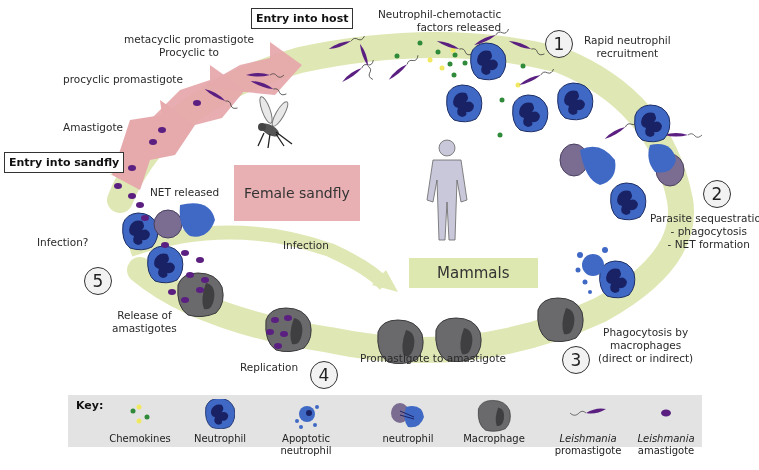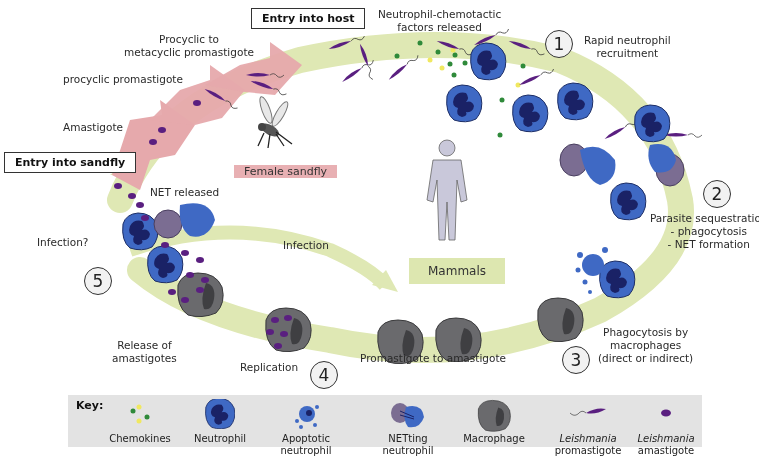--- a/index.html
+++ b/index.html
@@ -2,23 +2,23 @@
 <html><head>
   <meta charset="utf-8">
   <style>
     html, body { margin: 0; padding: 0; background: #ffffff; }
     body { width: 759px; height: 470px; position: relative; overflow: hidden;
            font-family: "DejaVu Sans", "Liberation Sans", sans-serif; color: #222; }
     svg.main { position: absolute; left: 0; top: 0; }
     .lbl { position: absolute; font-size: 10.5px; line-height: 13px; text-align: center; color: #2a2a2a; white-space: nowrap; }
     .lbl.left { text-align: left; }
     .boxlbl { position: absolute; font-size: 11px; font-weight: bold; border: 1.2px solid #333; background: #fff;
-              padding: 3px 10px; white-space: nowrap; color: #111; }
-    .pinklbl { position: absolute; background: #e8b0b3; font-size: 11px; padding: 0 10px; color: #333; white-space: nowrap; }
-    .greenlbl { position: absolute; background: #dde7b0; font-size: 12px; padding: 6px 19px; color: #333; white-space: nowrap; }
+              padding: 3px 4px; white-space: nowrap; color: #111; }
+    .pinklbl { position: absolute; background: #e8b0b3; font-size: 14px; padding: 20px 10px; color: #333; white-space: nowrap; }
+    .greenlbl { position: absolute; background: #dde7b0; font-size: 15px; padding: 6px 28px; color: #333; white-space: nowrap; }
     .num { position: absolute; width: 26px; height: 26px; border-radius: 50%; border: 1.4px solid #333; background: #f2f2f2;
            font-size: 17px; line-height: 26px; text-align: center; color: #222; }
     .key { position: absolute; left: 68px; top: 395px; width: 634px; height: 52px; background: #e3e3e3; }
     .key-title { position: absolute; left: 8px; top: 4px; font-weight: bold; font-size: 11px; color: #111; }
     .key-item { position: absolute; top: 0; height: 68px; text-align: center; }
     .key-item .klabel { position: absolute; left: -40px; right: -40px; top: 38px; font-size: 10px; line-height: 12px; color: #222; }
     .key-item .klabel i { font-style: italic; }
     .key-item svg { position: absolute; top: 4px; left: 50%; transform: translateX(-50%); }
   </style>
 </head>
@@ -160,39 +160,39 @@
   <g transform="translate(447,190)" fill="#c9c8da" stroke="#666" stroke-width="0.8">
     <circle cx="0" cy="-42" r="8"></circle>
     <path d="M-14,-30 L14,-30 L20,10 L14,12 L10,-10 L8,50 L2,50 L0,12 L-2,50 L-8,50 L-10,-10 L-14,12 L-20,10 Z"></path>
   </g>
 </svg>
 
 <div class="boxlbl" style="left:251px; top:8px;">Entry into host</div>
 <div class="boxlbl" style="left:4px; top:152px;">Entry into sandfly</div>
 
 <div class="lbl" style="left:124px; top:33px;">
+  <div>metacyclic promastigote</div>
   <div>Procyclic to</div>
-  <div>metacyclic promastigote</div>
 </div>
 <div class="lbl" style="left:63px; top:73px;">
   <div>procyclic promastigote</div>
 </div>
 <div class="lbl" style="left:63px; top:121px;">Amastigote</div>
 
 <div class="pinklbl" style="left:234px; top:165px;">Female sandfly</div>
 <div class="greenlbl" style="left:409px; top:258px;">Mammals</div>
 
-<div class="lbl" style="left:378px; top:8px;">
+<div class="lbl" style="left:378px; top:8px;text-align:right;">
   <div>Neutrophil-chemotactic</div>
   <div>factors released</div>
 </div>
 <div class="lbl left" style="left:150px; top:186px;">NET released</div>
 <div class="lbl left" style="left:37px; top:236px;">Infection?</div>
 <div class="lbl left" style="left:283px; top:239px;">Infection</div>
-<div class="lbl" style="left:112px; top:309px;margin-top:30px;">
+<div class="lbl" style="left:112px; top:309px;">
   <div>Release of</div>
   <div>amastigotes</div>
 </div>
 <div class="lbl left" style="left:240px; top:361px;">Replication</div>
 
 <div class="num" style="left:545px; top:30px;">1</div>
 <div class="lbl" style="left:584px; top:34px;">
   <div>Rapid neutrophil</div>
   <div>recruitment</div>
 </div>
@@ -255,21 +255,20 @@
     </div>
   </div>
 
   <div class="key-item" style="left:310px; width:60px;">
     <svg width="40" height="34">
       <ellipse cx="12" cy="14" rx="9" ry="10" fill="#7b6d92"></ellipse>
       <path d="M18,8 Q34,4 36,18 Q32,30 20,28 Q14,20 18,8 Z" fill="#3f69c4"></path>
       <path d="M12,12 L26,18 M12,16 L26,20" stroke="#1a2266" stroke-width="1"></path>
     </svg>
     <div class="klabel">
-      <div>NETting</div>
       <div>neutrophil</div>
     </div>
   </div>
 
   <div class="key-item" style="left:396px; width:60px;">
     <svg width="34" height="34" viewBox="-24 -24 48 48">
         <use href="#mac"></use>
       </svg>
     <div class="klabel">
         <div>Macrophage</div>

